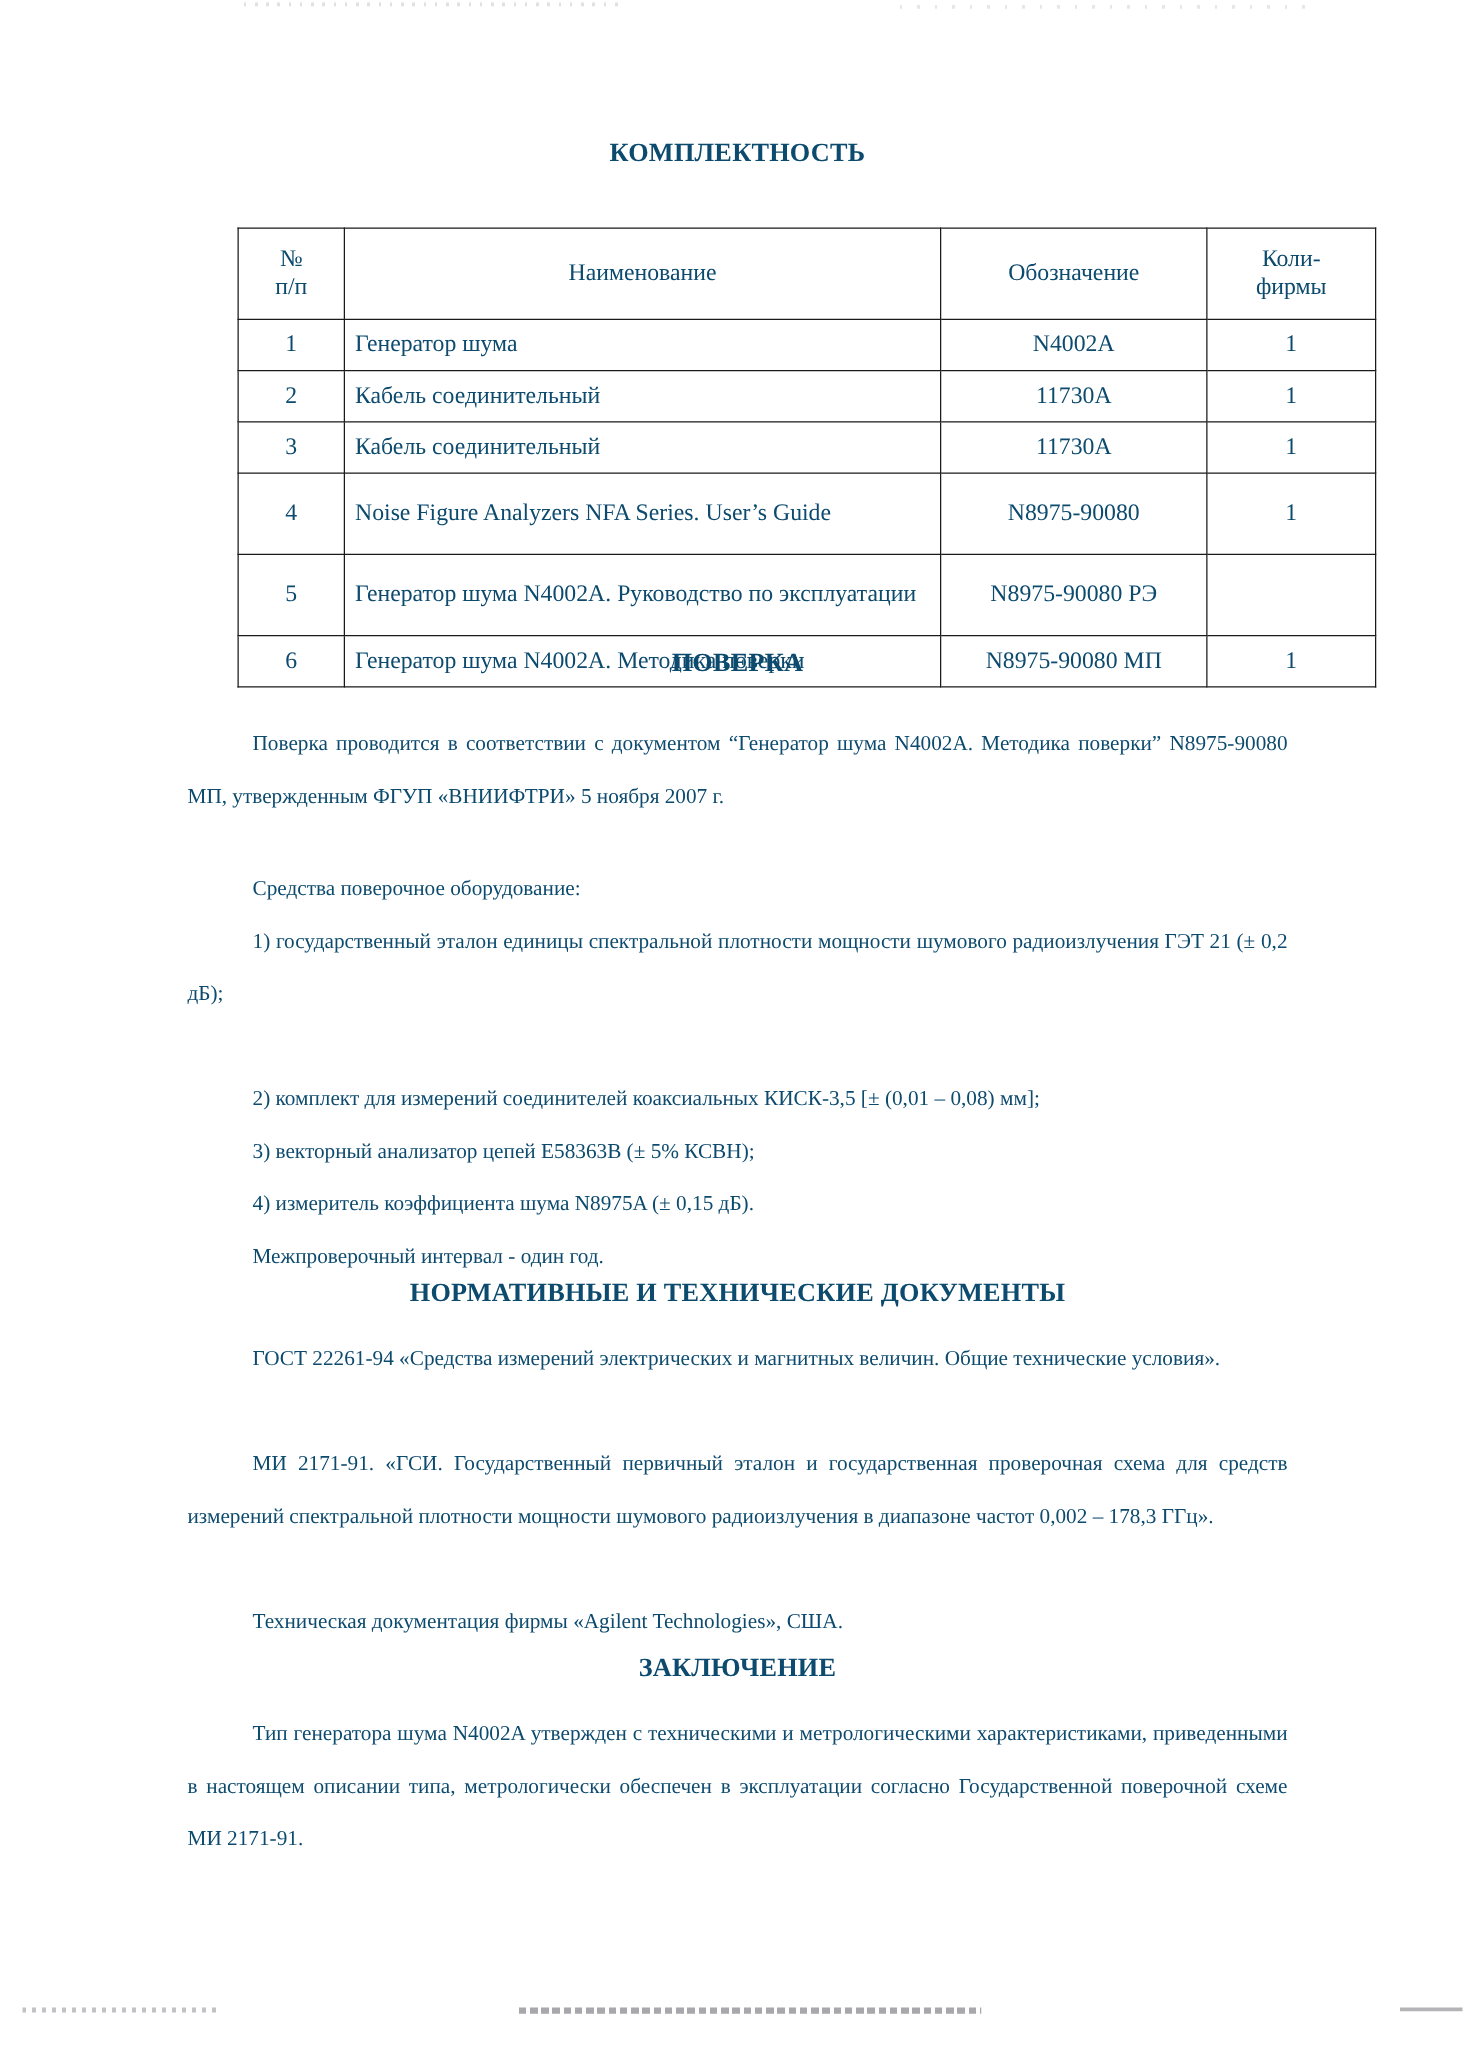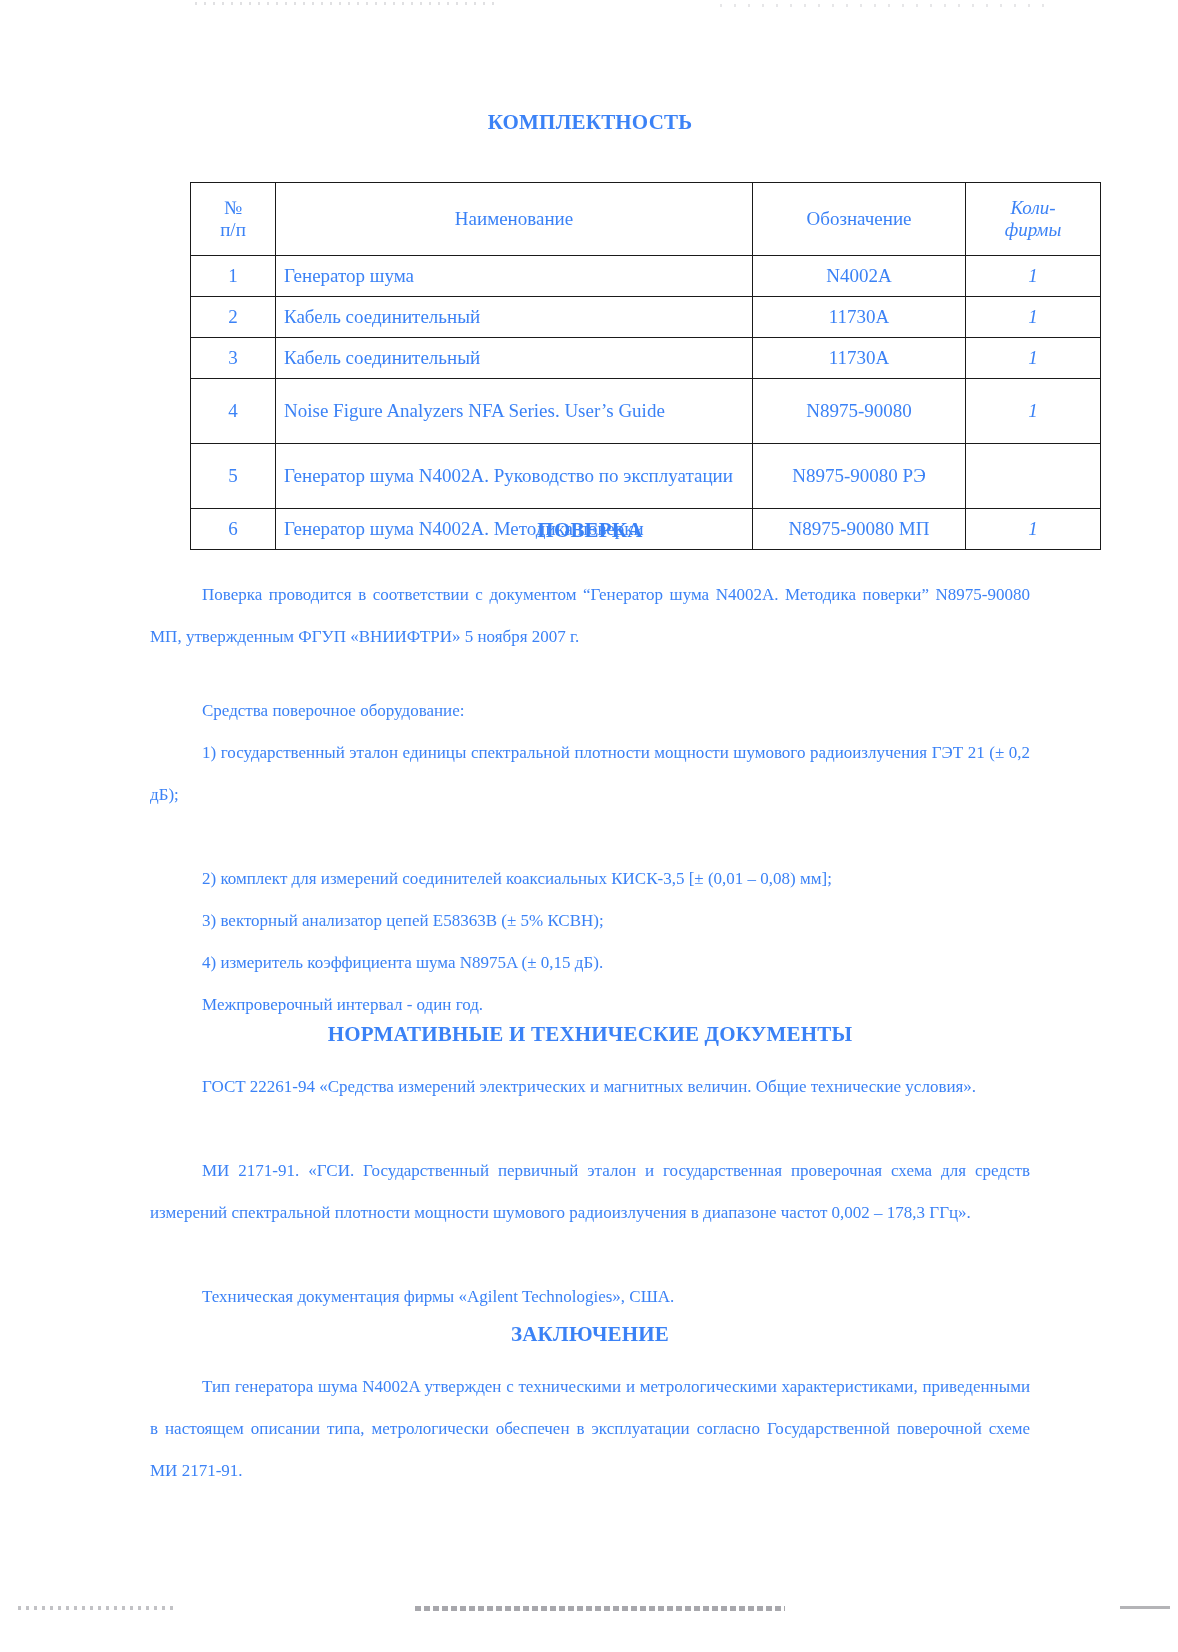--- a/index.html
+++ b/index.html
@@ -8,21 +8,21 @@
     padding: 0;
     background: #ffffff;
   }
 
   .page {
     position: relative;
     width: 1178px;
     height: 1652px;
     background: #ffffff;
     font-family: "Liberation Serif", "DejaVu Serif", serif;
-    color: #3b82f6;
+    color: #0c4a6e;
     overflow: hidden;
     box-sizing: border-box;
   }
 
   
   .scan-artifact-top {
     position: absolute;
     top: 2px;
     left: 195px;
     width: 300px;
@@ -123,21 +123,21 @@
   table.kit-table th {
     border: 1.6px solid #1a1a1a;
     padding: 3px 8px;
     font-weight: normal;
     vertical-align: middle;
     line-height: 1.25;
   }
   .col-no    { width: 68px;  text-align: center; }
   .col-name  { width: 460px; text-align: left; }
   .col-desig { width: 196px; text-align: center; }
-  .col-qty   { width: 118px; text-align: center; font-style: italic; }
+  .col-qty   { width: 118px; text-align: center; }
 
   .kit-table thead td {
     text-align: center;
     height: 66px;
   }
   .hdr-stack { line-height: 1.18; }
 
   .row-tall td { height: 58px; }
   .row-short td { height: 34px; }
 

